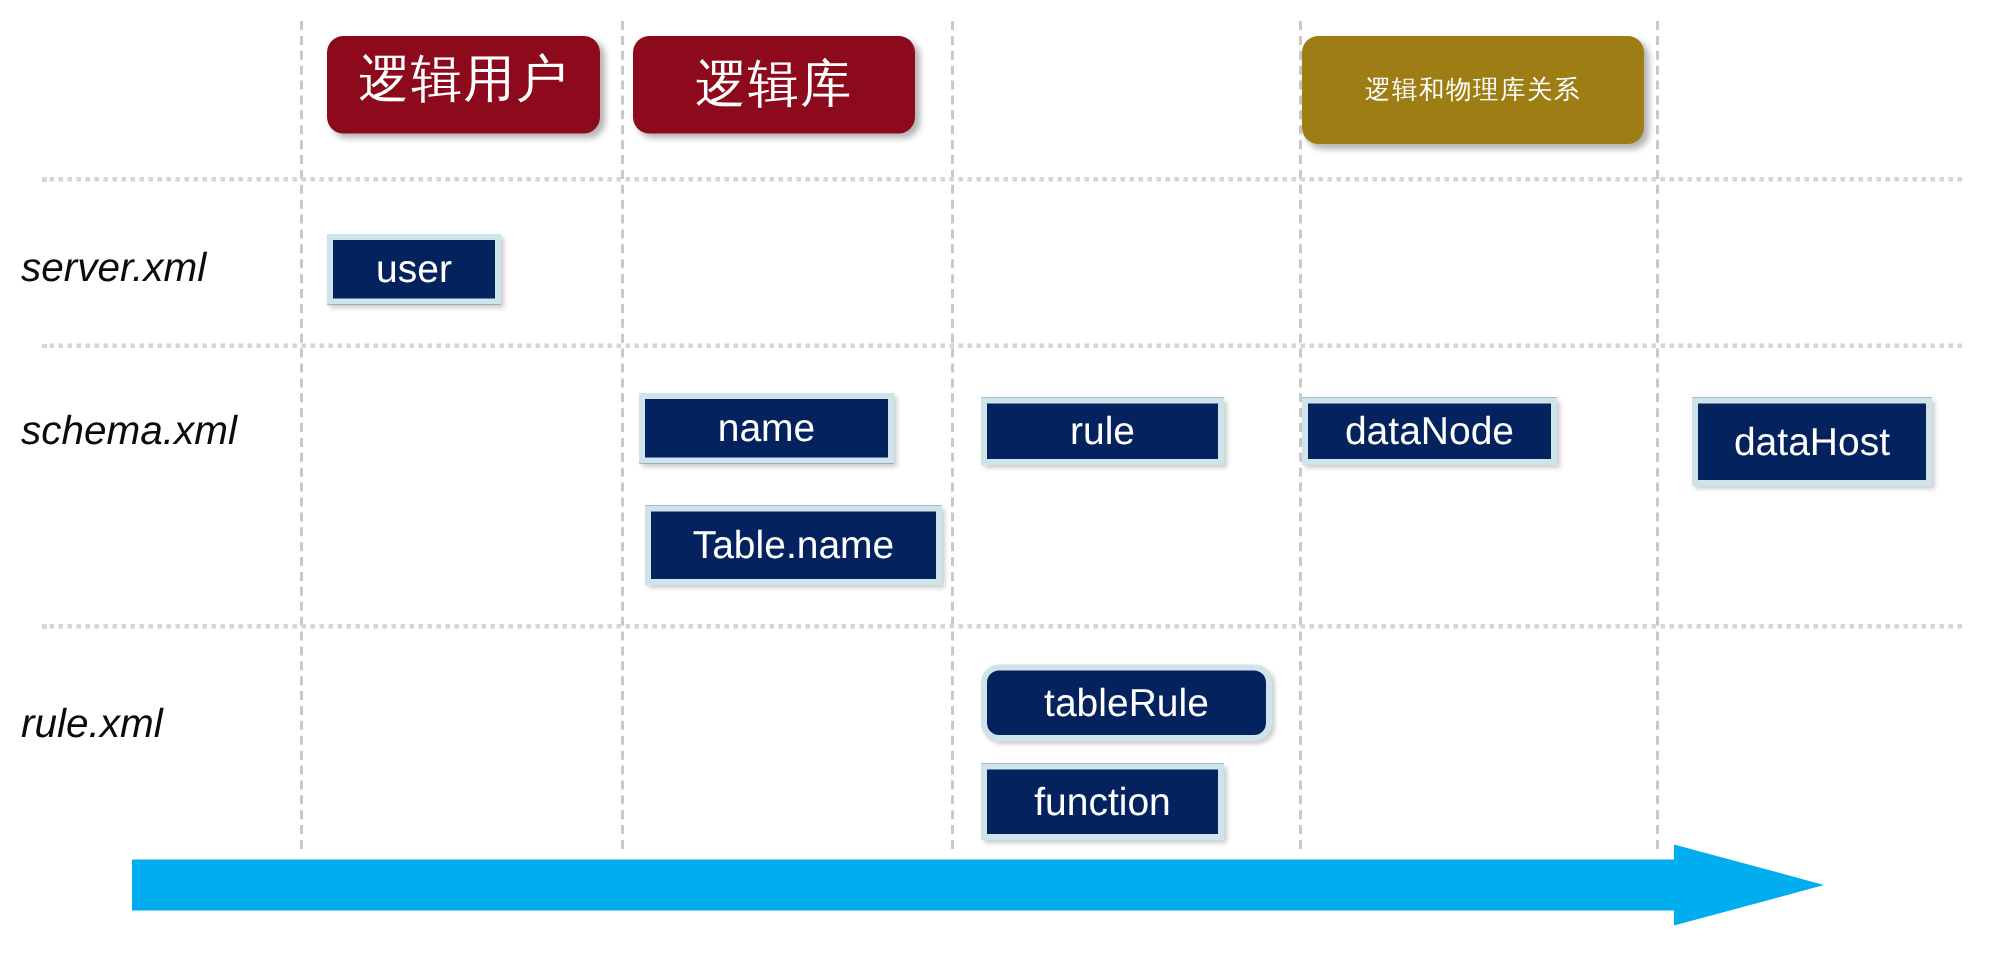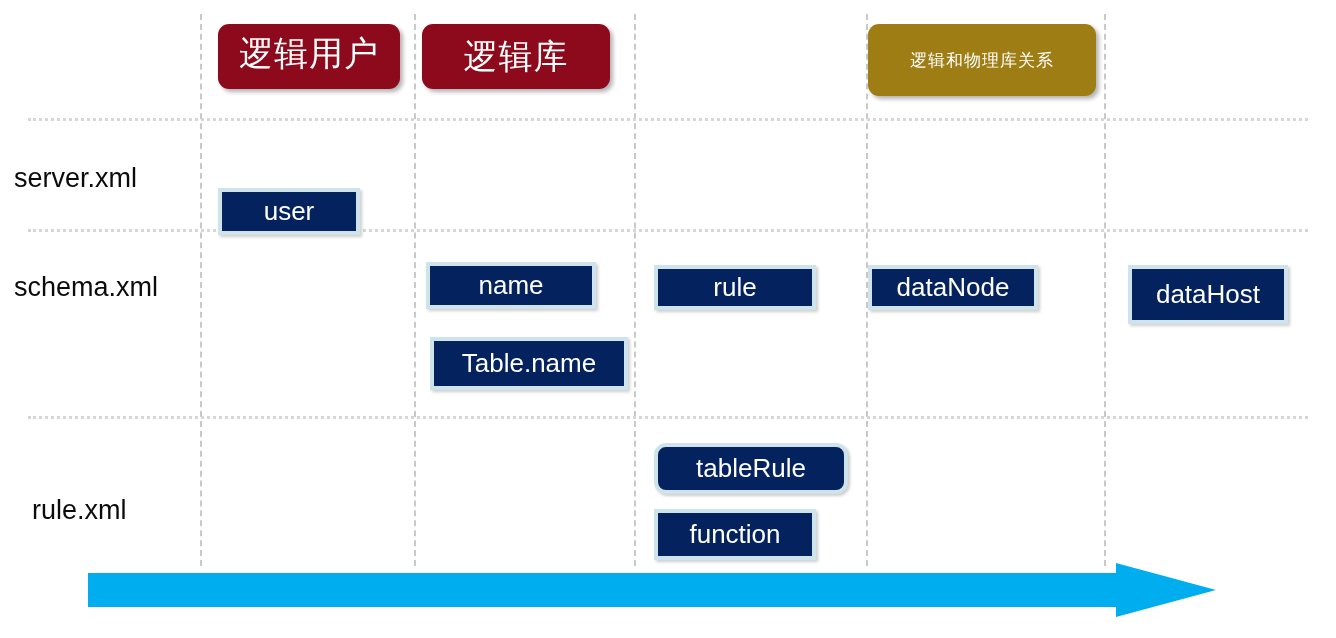--- a/index.html
+++ b/index.html
@@ -53,20 +53,21 @@
   .chip.red   { background: #8C0A1B; }
   .chip.olive { background: #9E7D14; }
 
   
   .row-label {
     position: absolute;
     color: #0b0b0b;
     font-size: 27px;
     font-family: "Liberation Sans", "DejaVu Sans", sans-serif;
     white-space: nowrap;
+    font-style: italic;
   }
 
   
   .nbox {
     position: absolute;
     display: flex;
     align-items: center;
     justify-content: center;
     background: #04235E;
     border: 4px solid #cfe3ea;
@@ -114,23 +115,23 @@
 
   <div class="chip olive" style="left:868px; top:24px; width:228px; height:72px; font-size:17px;">
     <span>逻辑和物理库关系</span>
   </div>
 
 
   <div class="row-label" style="left:14px; top:163px;">server.xml</div>
 
   <div class="row-label" style="left:14px; top:272px;">schema.xml</div>
 
-  <div class="row-label" style="left:32px; top:467px;margin-top:28px;">rule.xml</div>
+  <div class="row-label" style="left:14px; top:467px;">rule.xml</div>
 
-  <div class="nbox" style="left:218px; top:156px; width:142px; height:47px;margin-top:32px;">
+  <div class="nbox" style="left:218px; top:156px; width:116px; height:47px;">
     <span>user</span>
   </div>
 
   <div class="nbox" style="left:426px; top:262px; width:170px; height:47px;">
     <span>name</span>
   </div>
 
   <div class="nbox" style="left:430px; top:337px; width:198px; height:53px;">
     <span>Table.name</span>
   </div>

